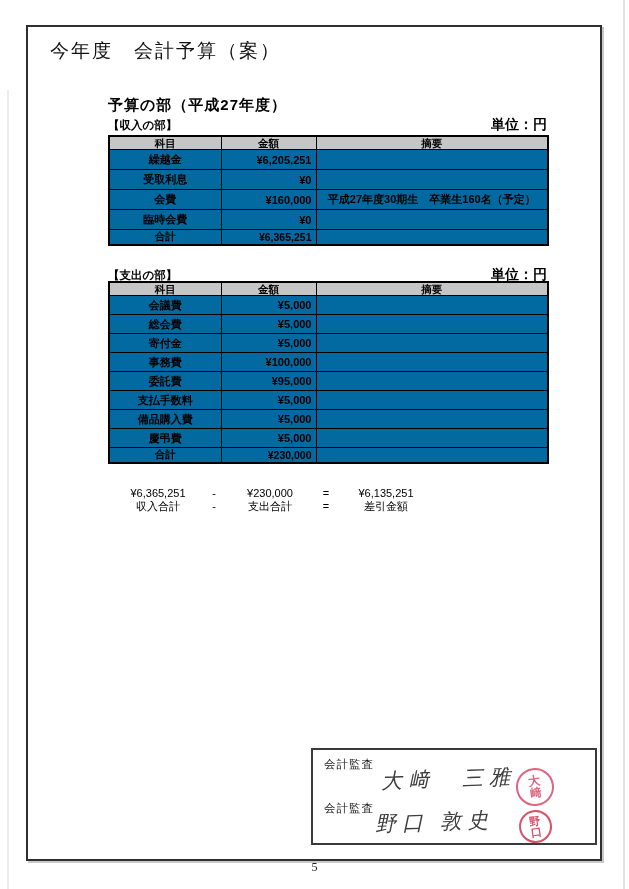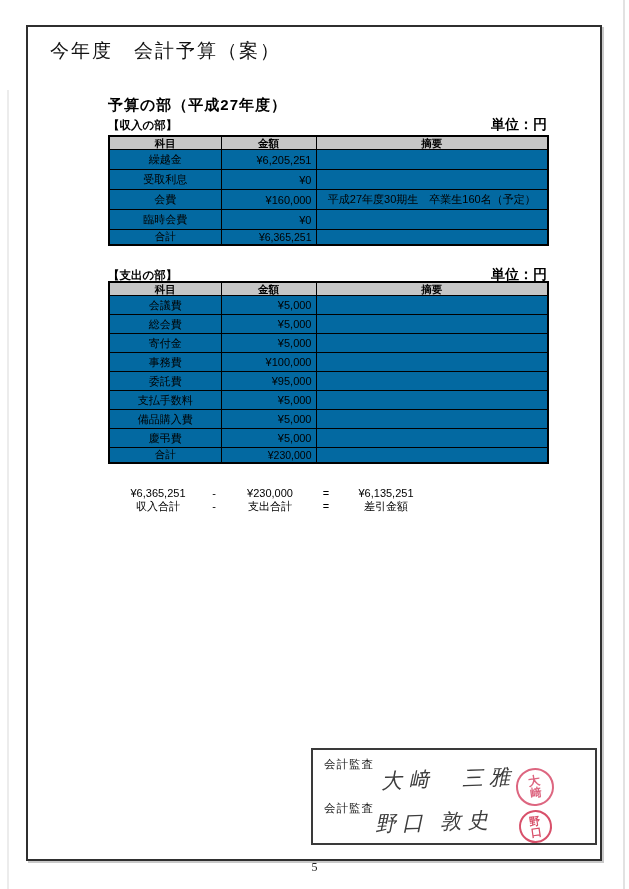--- a/index.html
+++ b/index.html
@@ -24,21 +24,21 @@
 
   table.budget { position: absolute; left: 108px; border-collapse: collapse; table-layout: fixed; width: 439px; background: #0369a1; }
   table.budget.income { top: 135px; }
   table.budget.expense { top: 281px; }
   table.budget col.c-item { width: 112px; }
   table.budget col.c-amount { width: 95px; }
   table.budget col.c-note { width: 232px; }
   table.budget th, table.budget td { border: 1px solid #000; overflow: hidden; white-space: nowrap; }
   table.budget { border: 2px solid #000; }
   table.budget th { background: #c6c6c6; font-size: 10.5px; font-weight: bold; height: 12px; line-height: 12px; text-align: center; }
-  table.budget td { font-size: 11px; }
+  table.budget td { font-size: 11px; font-weight: bold; }
   table.budget tr.data-row td { height: 20px; }
   table.budget.expense tr.data-row td { height: 19px; }
   table.budget tr.total-row td { height: 13px; font-size: 10.5px; }
   td.cell-item { text-align: center; }
   td.cell-amount { text-align: right; padding-right: 4px; }
   td.cell-note { text-align: center; font-size: 10.5px; }
 
   .calc-block { position: absolute; left: 112px; top: 487px; }
   .calc-row { display: grid; grid-template-columns: 92px 20px 92px 20px 100px; font-size: 11px; line-height: 13px; }
   .calc-row span { text-align: center; }

